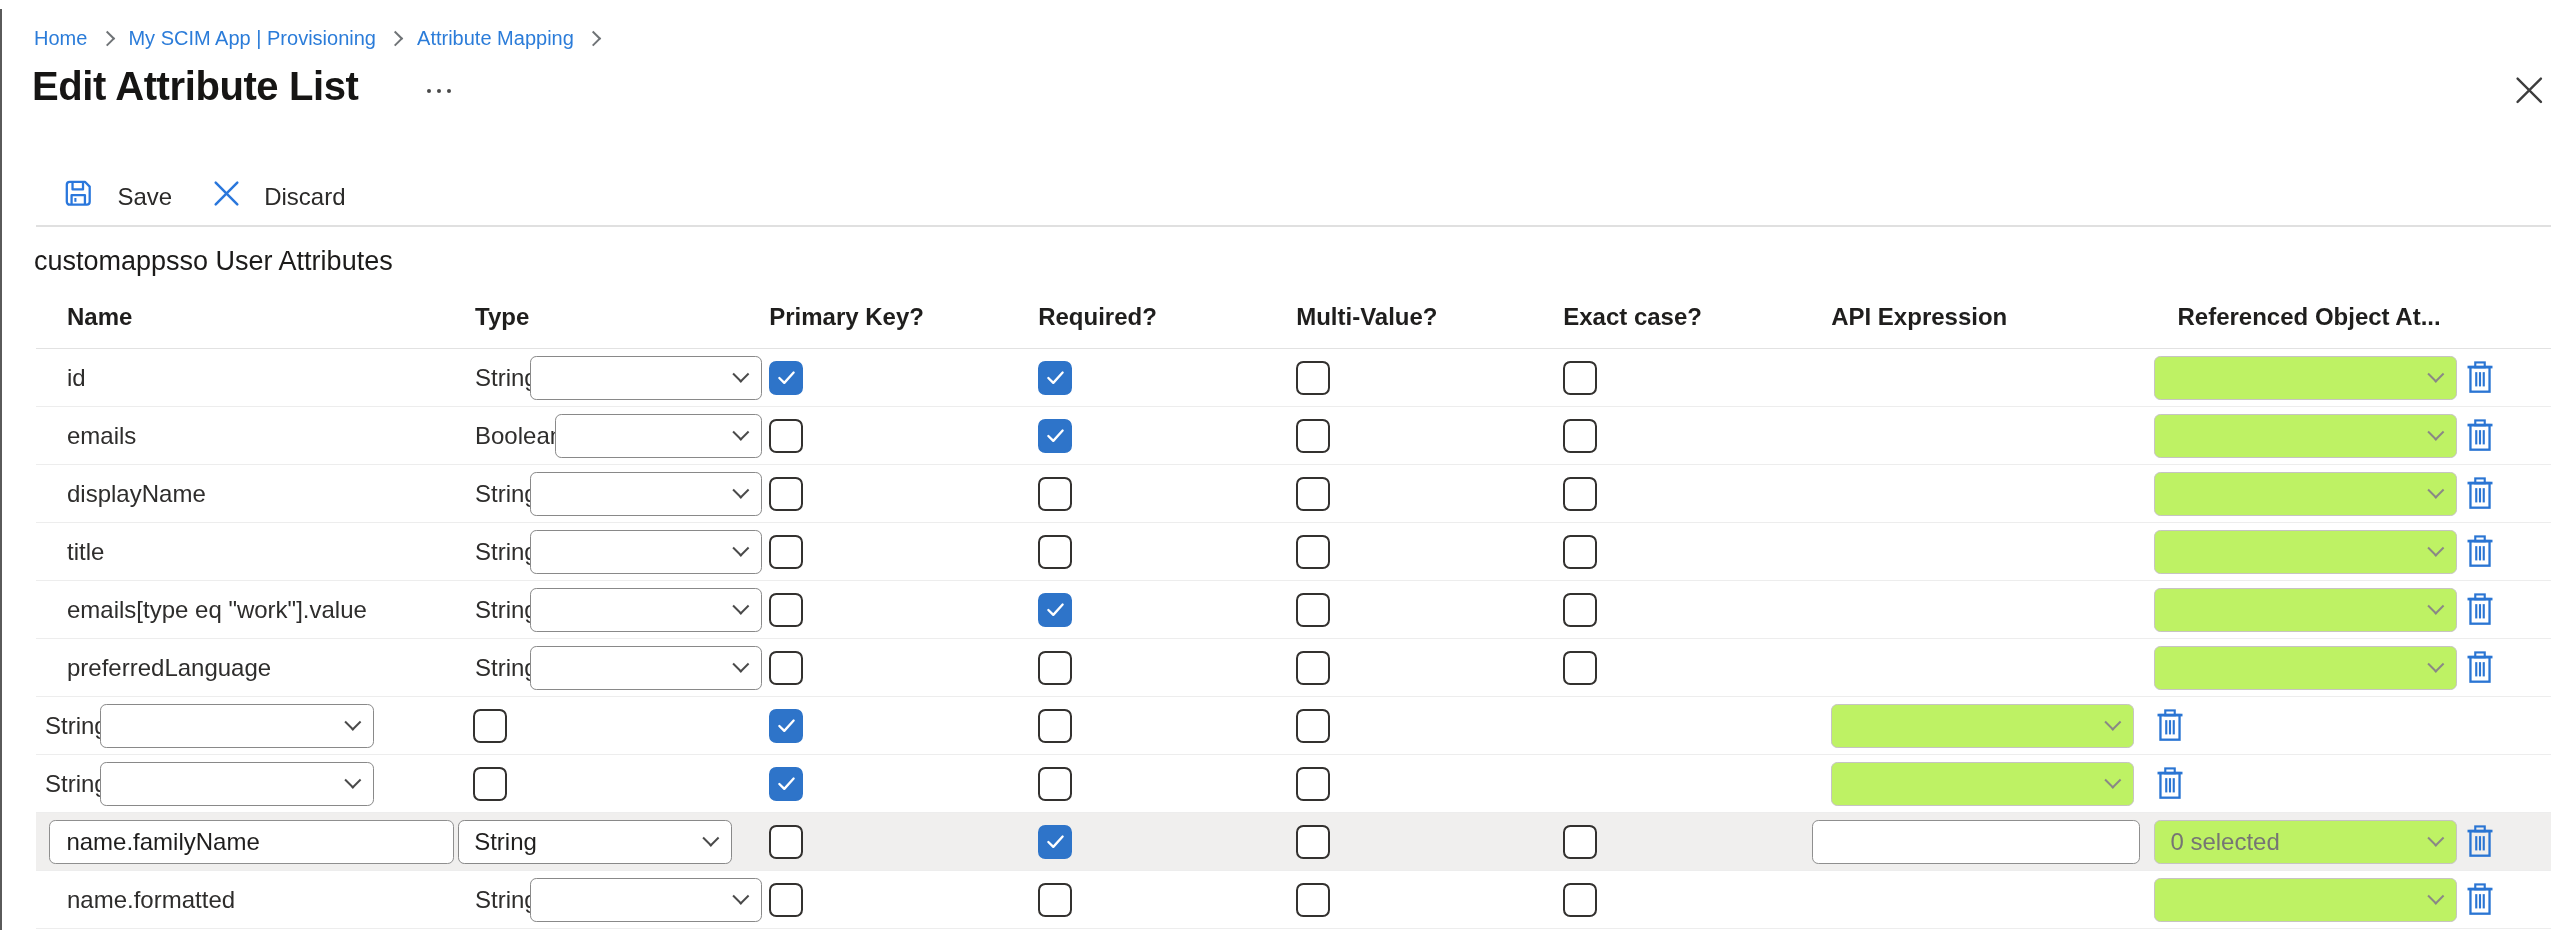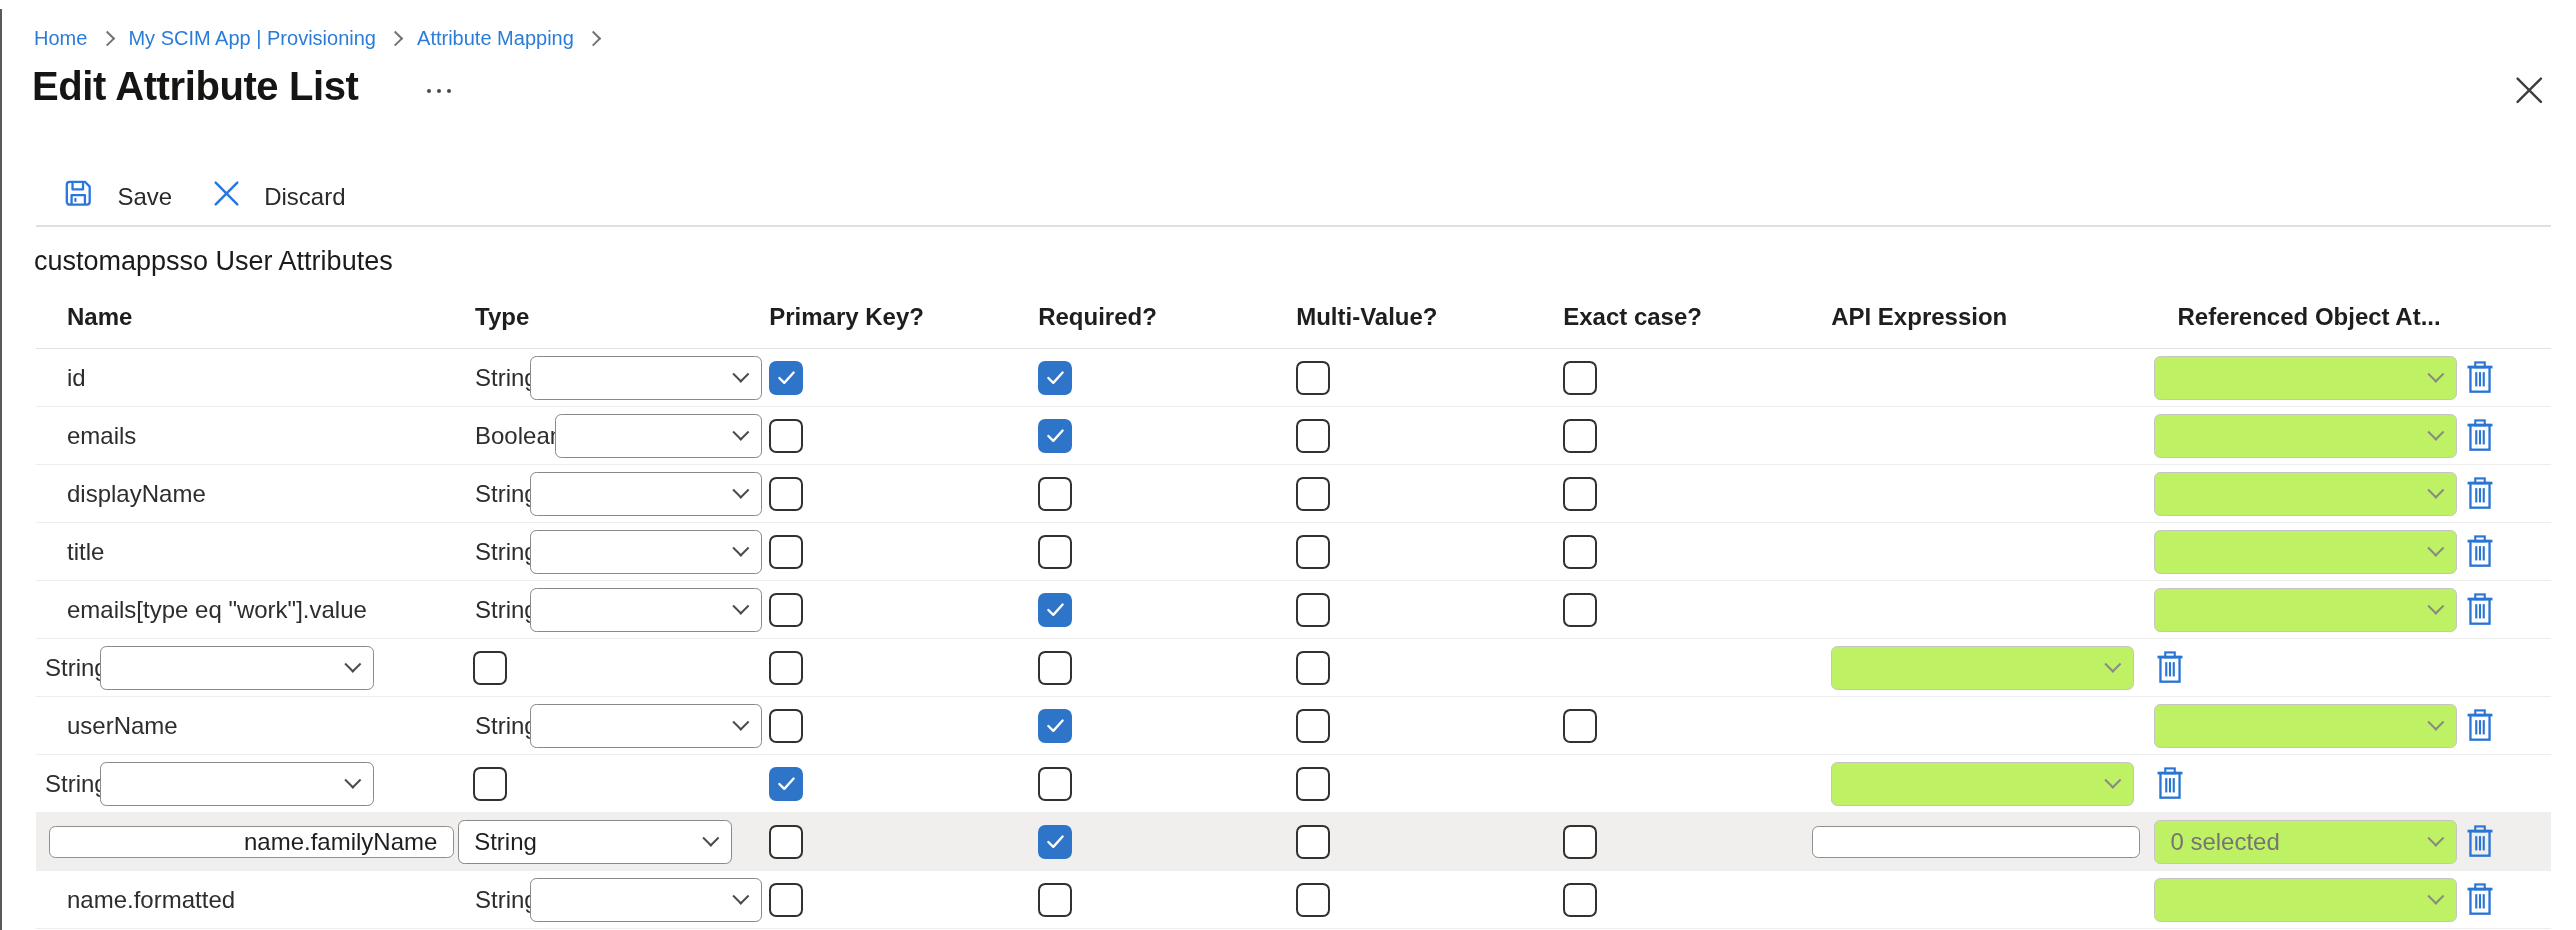--- a/index.html
+++ b/index.html
@@ -51,21 +51,21 @@
 
   
   .checkbox { width:34px; height:34px; margin-left:7.2px; border:2.2px solid #33312f; border-radius:7.2px; background:#fff; cursor:pointer; display:flex; align-items:center; justify-content:center; }
   .checkbox svg { display:none; }
   .checkbox.checked { background:var(--checkbox-blue); border-color:var(--checkbox-blue); }
   .checkbox.checked svg { display:block; }
 
   
   .edit-only { display:none; }
   .trow.editing .edit-only { display:flex; }
-  .text-input { height:32px; border:1.8px solid #8f8f8f; border-radius:6.3px; background:#fff; font-family:inherit; font-size:24px; color:#1f1e1d; padding:0 16px;text-align:right; }
+  .text-input { height:44px; border:1.8px solid #8f8f8f; border-radius:6.3px; background:#fff; font-family:inherit; font-size:24px; color:#1f1e1d; padding:0 16px; }
   .name-input { margin-left:13.4px; width:405px; }
   .api-input { margin-left:-12.5px; width:328px; }
   .select-box { height:44px; border:1.8px solid #898989; border-radius:6.3px; background:#fff; display:flex; align-items:center; justify-content:space-between; padding:0 14.3px 0 15.2px; cursor:pointer; font-size:24px; color:#201f1e; }
   .type-select { margin-left:-8px; width:274px; }
   .ref-select { margin-left:7.2px; width:303px; background:#bef264; border-color:#c6c4c2; color:#767574; }
   .chev { width:11.7px; height:11.7px; border-right:2.2px solid #4a4a4a; border-bottom:2.2px solid #4a4a4a; transform:rotate(45deg) translate(-2.7px,-2.7px); }
   .ref-select .chev { border-color:#8a8886; }
 
   .trash-btn { margin-left:4.5px; background:none; border:none; cursor:pointer; width:36px; height:39px; display:flex; align-items:center; justify-content:center; }
 </style>
@@ -414,20 +414,24 @@
           <line x1="0.5" y1="6.8" x2="28.5" y2="6.8" stroke="#2a75d3" stroke-width="3"></line>
           <rect x="3.8" y="6.8" width="21.4" height="27.6" stroke="#2a75d3" stroke-width="2.6"></rect>
           <line x1="10.3" y1="12.5" x2="10.3" y2="28.5" stroke="#2a75d3" stroke-width="2.4"></line>
           <line x1="14.5" y1="12.5" x2="14.5" y2="28.5" stroke="#2a75d3" stroke-width="2.4"></line>
           <line x1="18.7" y1="12.5" x2="18.7" y2="28.5" stroke="#2a75d3" stroke-width="2.4"></line>
         </svg>
       </button>
     </div>
   </div>
       <div class="trow">
+    <div class="cell c-name">
+      <span class="cell-text view-only">preferredLanguage</span>
+
+    </div>
     <div class="cell c-type">
       <span class="cell-text view-only">String</span>
       <div class="select-box type-select edit-only">
         <span class="select-text"></span>
         <span class="chev"></span>
       </div>
     </div>
     <div class="cell">
       <span class="checkbox cb-pk">
         
@@ -464,24 +468,20 @@
           <line x1="0.5" y1="6.8" x2="28.5" y2="6.8" stroke="#2a75d3" stroke-width="3"></line>
           <rect x="3.8" y="6.8" width="21.4" height="27.6" stroke="#2a75d3" stroke-width="2.6"></rect>
           <line x1="10.3" y1="12.5" x2="10.3" y2="28.5" stroke="#2a75d3" stroke-width="2.4"></line>
           <line x1="14.5" y1="12.5" x2="14.5" y2="28.5" stroke="#2a75d3" stroke-width="2.4"></line>
           <line x1="18.7" y1="12.5" x2="18.7" y2="28.5" stroke="#2a75d3" stroke-width="2.4"></line>
         </svg>
       </button>
     </div>
   </div>
       <div class="trow">
-    <div class="cell c-name">
-      <span class="cell-text view-only">userName</span>
-
-    </div>
     <div class="cell c-type">
       <span class="cell-text view-only">String</span>
       <div class="select-box type-select edit-only">
         <span class="select-text"></span>
         <span class="chev"></span>
       </div>
     </div>
     <div class="cell">
       <span class="checkbox cb-pk">
         

